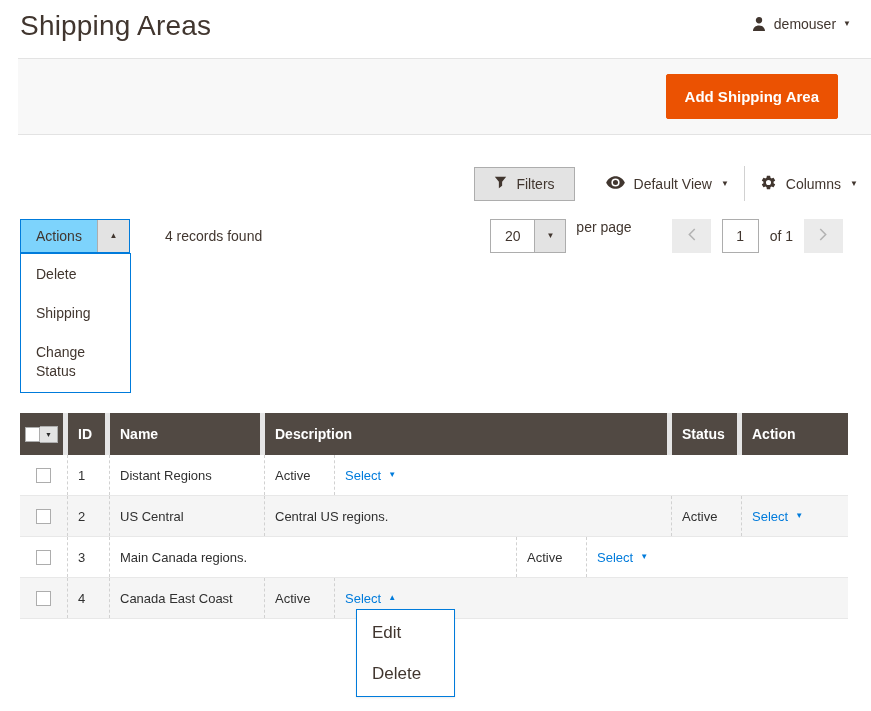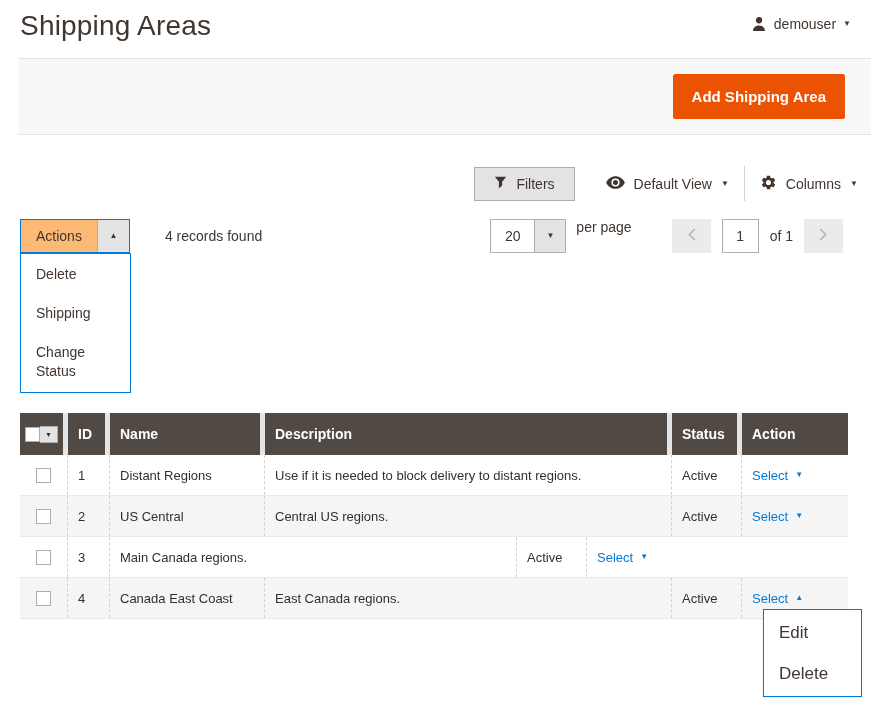--- a/index.html
+++ b/index.html
@@ -25,21 +25,21 @@
   .caret { font-size: 8px; line-height: 1; color: #41362f; }
 
   
   .action-band {
     margin: 10px 0 0 18px;
     background: #f8f8f8;
     border-top: 1px solid #e3e3e3;
     border-bottom: 1px solid #e3e3e3;
     height: 77px;
     display: flex; align-items: center; justify-content: flex-end;
-    padding-right: 26px;
+    padding-right: 33px;
   }
   .btn-primary {
     background: #eb5202; color: #fff;
     border: 1px solid #eb5202; border-radius: 2px;
     font-size: 15px; font-weight: 700;
     padding: 13px 18px; cursor: pointer;
     font-family: inherit;
   }
 
   
@@ -63,21 +63,21 @@
   
   .controls-row {
     margin-top: 18px;
     display: flex; align-items: center;
     padding: 0 28px 0 20px;
     position: relative;
   }
   .actions-wrap { position: relative; }
   .actions-btn {
     display: inline-flex; align-items: stretch;
-    border: 1px solid #007bdb; background: #fdba74;
+    border: 1px solid #007bdb; background: #7dd3fc;
     height: 34px; cursor: pointer;
   }
   .actions-btn .label-part { padding: 0 15px; line-height: 32px; font-size: 14px; color: #41362f; }
   .actions-btn .caret-part {
     width: 32px; background: #e3e3e3; border-left: 1px solid #adadad;
     display: flex; align-items: center; justify-content: center;
   }
   .actions-menu {
     position: absolute; top: 34px; left: 0; width: 111px;
     background: #fff; border: 1px solid #007bdb;
@@ -283,21 +283,20 @@
       <div class="dg-hcell col-status">Status</div>
       <div class="dg-hcell col-action">Action</div>
     </div>
 
     <div class="dg-row">
       <div class="dg-cell col-check">
           <span class="checkbox"></span>
         </div>
       <div class="dg-cell col-id">1</div>
       <div class="dg-cell col-name">Distant Regions</div>
-      <div class="dg-cell col-desc">Use if it is needed to block delivery to distant regions.</div>
       <div class="dg-cell col-status">Active</div>
       <div class="dg-cell col-action">
         <span class="select-link">
           <span>Select</span>
           <span class="caret">▼</span>
         </span>
       </div>
     </div>
 
     <div class="dg-row alt">
@@ -330,21 +329,20 @@
         </span>
       </div>
     </div>
 
     <div class="dg-row alt">
       <div class="dg-cell col-check">
           <span class="checkbox"></span>
         </div>
       <div class="dg-cell col-id">4</div>
       <div class="dg-cell col-name">Canada East Coast</div>
-      <div class="dg-cell col-desc">East Canada regions.</div>
       <div class="dg-cell col-status">Active</div>
       <div class="dg-cell col-action">
         <span class="select-link">
           <span>Select</span>
           <span class="caret">▲</span>
         </span>
         <div class="row-action-menu">
           <div class="menu-item">Edit</div>
           <div class="menu-item">Delete</div>
         </div>

